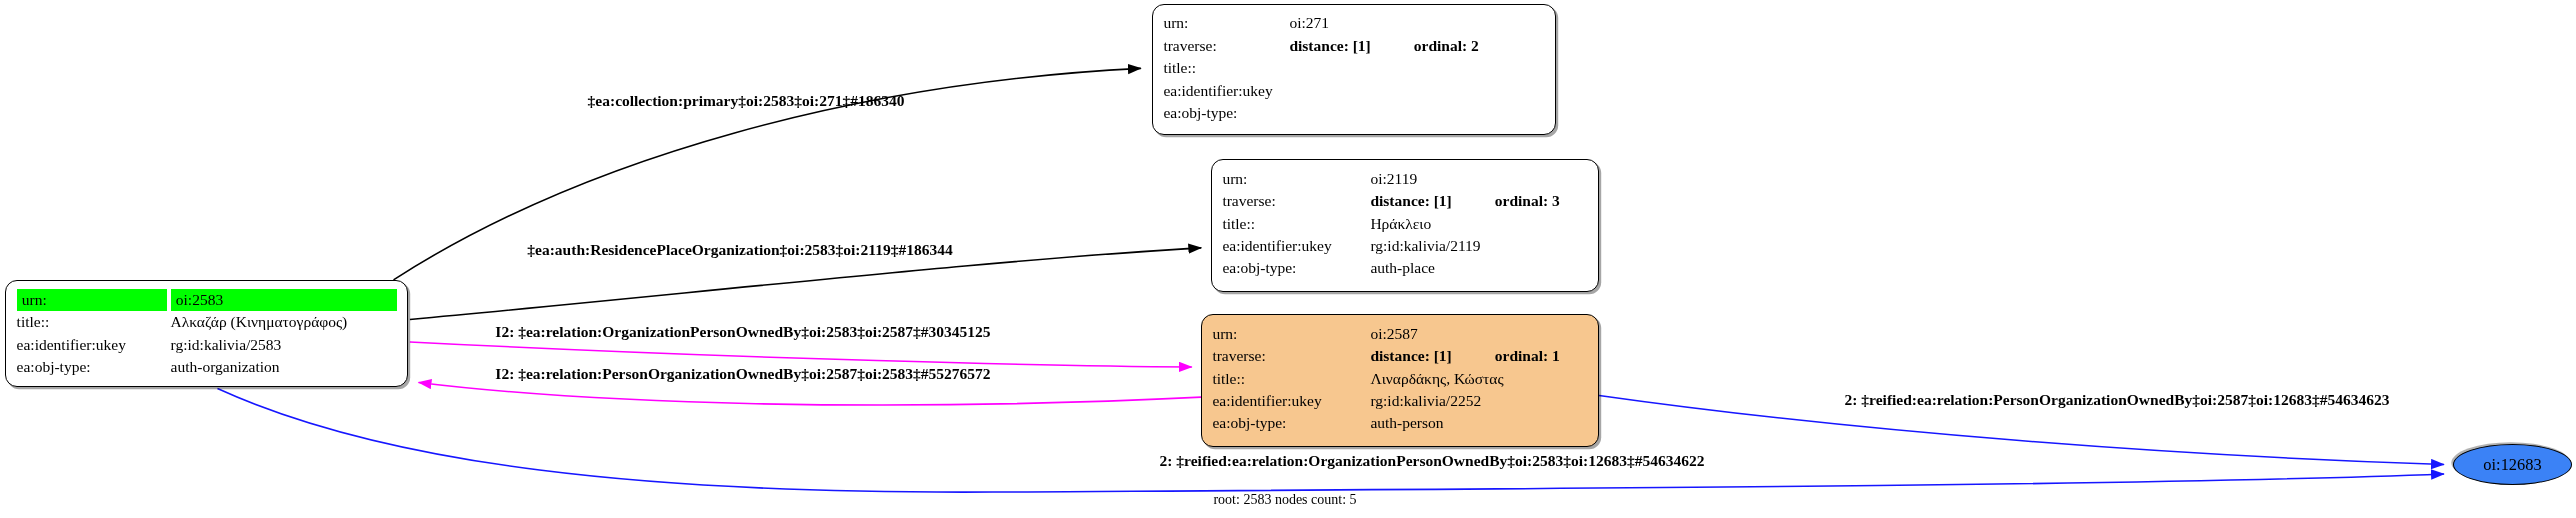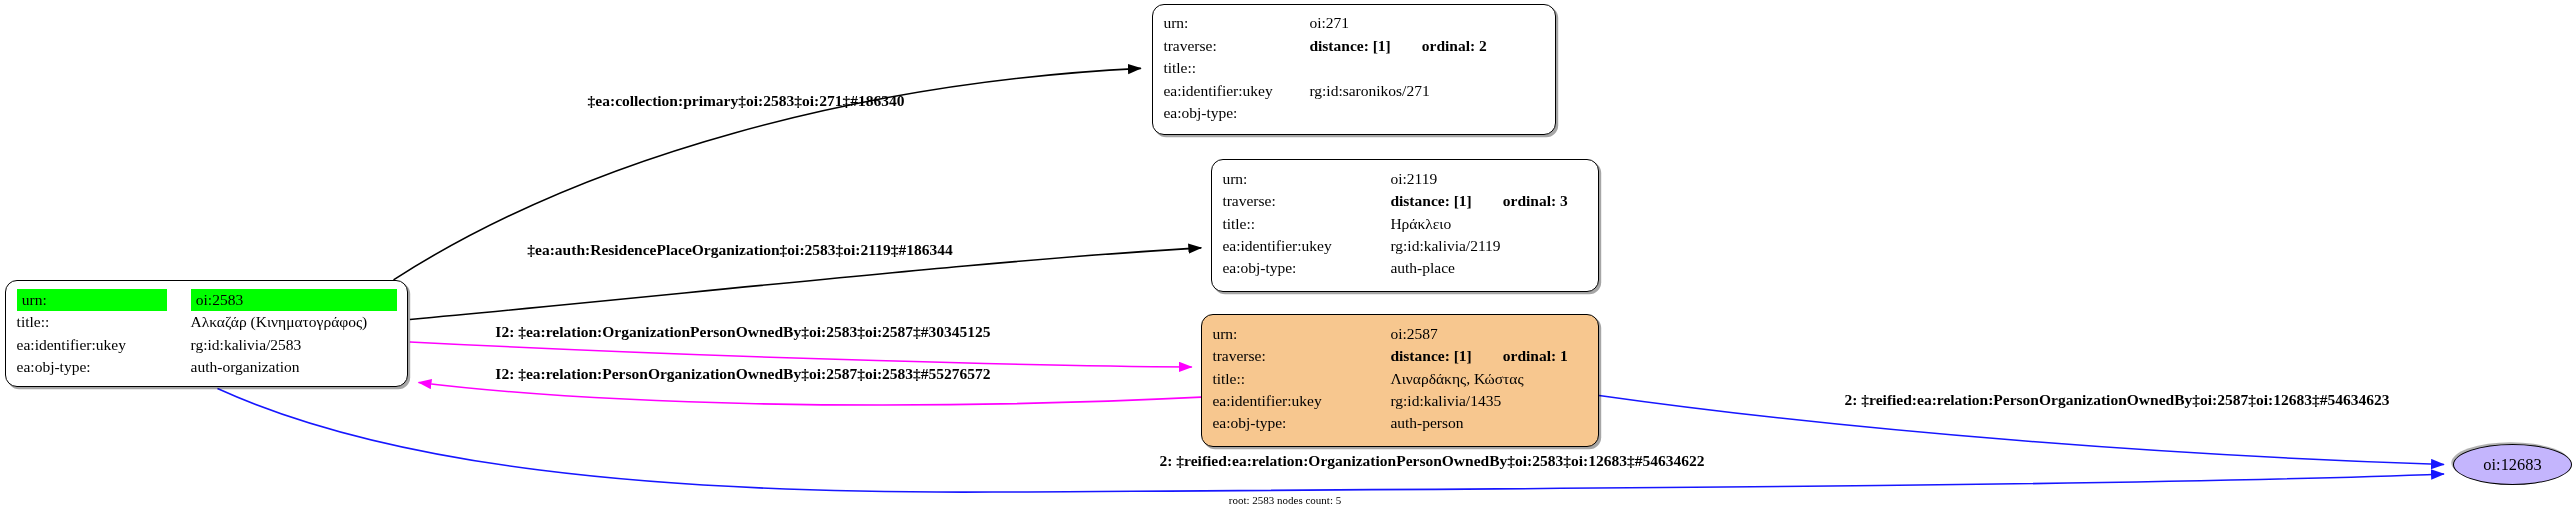--- a/index.html
+++ b/index.html
@@ -7,43 +7,43 @@
     position:relative;width:2576px;height:519px;background:#ffffff;overflow:hidden;
     font-family:"Liberation Serif","DejaVu Serif",serif;color:#000;
   }
   svg.edges{position:absolute;left:0;top:0;pointer-events:none;}
   .gnode{
     position:absolute;box-sizing:border-box;background:#fff;
     border:1.3px solid #000;border-radius:12px;
     box-shadow:2.2px 2.2px 0 rgba(0,0,0,.35);
     padding:7.8px 10.4px;font-size:15.5px;line-height:22.4px;white-space:nowrap;
   }
-  .gnode .row{display:grid;grid-template-columns:var(--lcol) 1fr;gap:20px;}
+  .gnode .row{display:grid;grid-template-columns:var(--lcol) 1fr;}
   .gnode .row span{display:block;}
   .gnode .row.hl .lab,.gnode .row.hl .val{background:#00ff00;padding:0 5.2px;}
   .gnode .row.hl .lab{margin-right:3.5px;}
   .tv{display:flex !important;gap:0;font-weight:bold;}
-  .tv .ord{margin-left:31px;}
+  .tv .ord{margin-left:43px;}
   #n2583{left:5.2px;top:280px;width:403px;height:107px;--lcol:154px;}
   #n271 {left:1152px;top:3.5px;width:404px;height:131px;--lcol:126px;}
   #n2119{left:1211px;top:159px;width:388px;height:133px;--lcol:148px;}
   #n2587{left:1201px;top:314px;width:398px;height:133px;--lcol:158px;background:#f7c78f;}
   .gellipse{
     position:absolute;box-sizing:border-box;left:2453px;top:444px;width:119px;height:41px;
-    background:#c4b5fd;border:1.7px solid #000;border-radius:50%;
+    background:#3b82f6;border:1.7px solid #000;border-radius:50%;
     display:flex;align-items:center;justify-content:center;
     font-size:16.4px;box-shadow:-1.7px -1.7px 0 rgba(0,0,0,.30);
   }
   .elabel{
     position:absolute;transform:translateX(-50%);white-space:nowrap;
     font-size:15.5px;line-height:15.5px;font-weight:bold;
   }
   .rootnote{
     position:absolute;transform:translateX(-50%);white-space:nowrap;
-    font-size:11px;line-height:16.4px;
+    font-size:14px;line-height:16.4px;
   }
 </style>
 </head>
 <body>
 
 <div id="canvas">
 
   <svg class="edges" width="2576" height="519" viewBox="0 0 2985 601">
     <defs>
       <marker id="ar-k" markerUnits="userSpaceOnUse" markerWidth="17" markerHeight="13" refX="15" refY="6" orient="auto">
@@ -93,21 +93,20 @@
       <span class="val tv">
           <span>distance: [1]</span>
           <span class="ord">ordinal: 2</span>
         </span>
     </div>
     <div class="row">
       <span class="lab">title::</span>
     </div>
     <div class="row">
       <span class="lab">ea:identifier:ukey</span>
-      <span class="val">rg:id:saronikos/271</span>
     </div>
     <div class="row">
       <span class="lab">ea:obj-type:</span>
     </div>
   </div>
 
   <div class="gnode" id="n2119">
     <div class="row">
       <span class="lab">urn:</span>
       <span class="val">oi:2119</span>
@@ -144,21 +143,21 @@
           <span>distance: [1]</span>
           <span class="ord">ordinal: 1</span>
         </span>
     </div>
     <div class="row">
       <span class="lab">title::</span>
       <span class="val">Λιναρδάκης, Κώστας</span>
     </div>
     <div class="row">
       <span class="lab">ea:identifier:ukey</span>
-      <span class="val">rg:id:kalivia/1435</span>
+      <span class="val">rg:id:kalivia/2252</span>
     </div>
     <div class="row">
       <span class="lab">ea:obj-type:</span>
       <span class="val">auth-person</span>
     </div>
   </div>
 
   <div class="gellipse">
     <span>oi:12683</span>
   </div>

